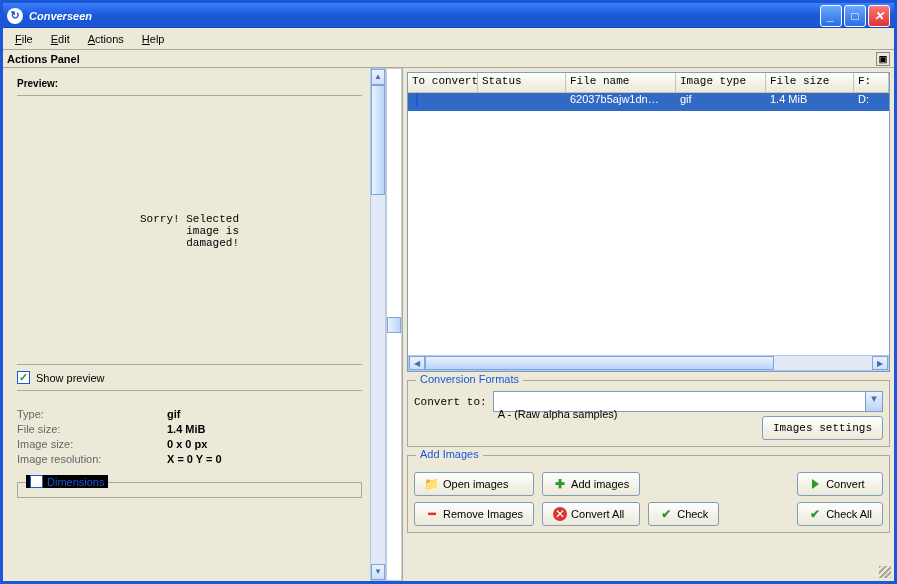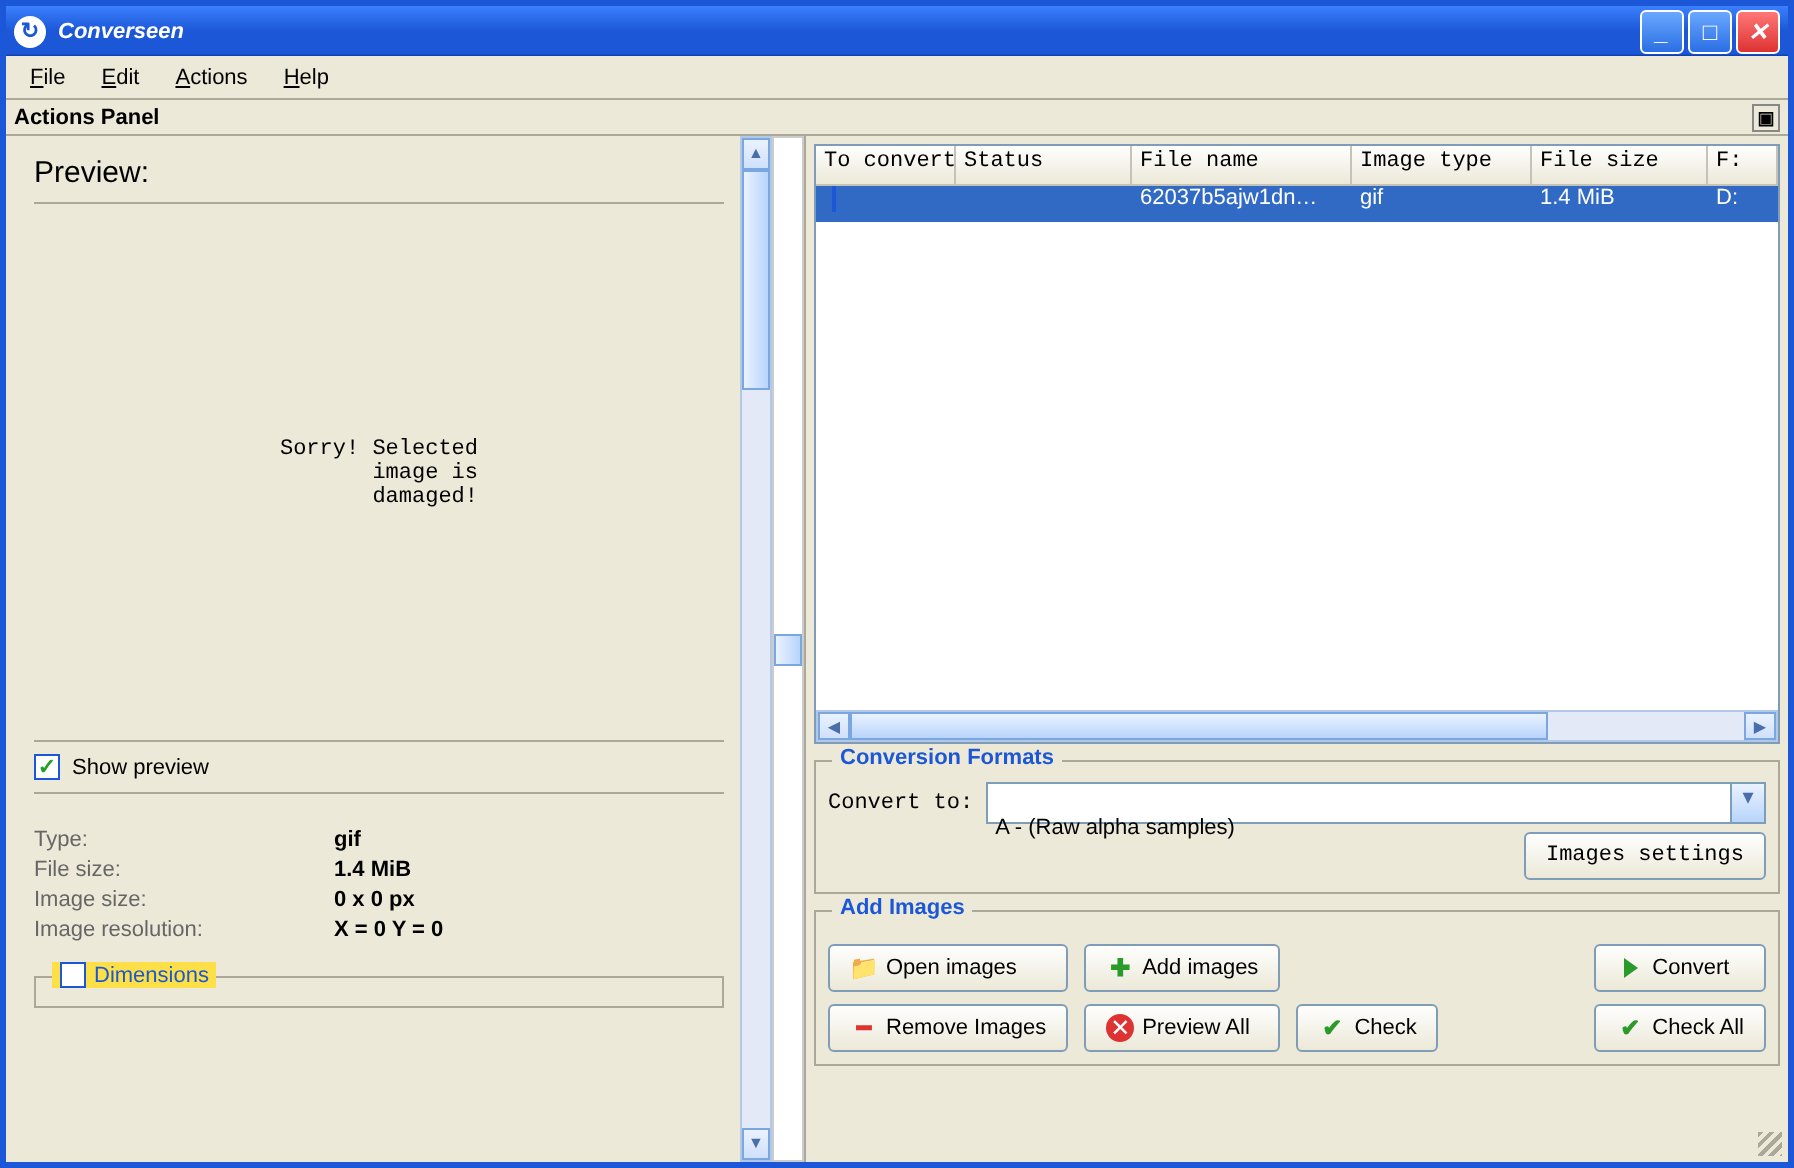--- a/index.html
+++ b/index.html
@@ -38,48 +38,48 @@
 .vscroll .thumb.mid{top:50%;transform:translateY(-50%);height:16px}
 
 .hscroll{height:16px;background:#e3e9f7;border:1px solid #b3c7e6;display:flex}
 .hscroll .sb-btn{width:16px;background:linear-gradient(#eaf2ff,#cfe0fb);border:1px solid #7ba7e1;font-size:8px;text-align:center;line-height:14px;color:#4a6ea9;cursor:pointer}
 .hscroll .sb-trk{flex:1;position:relative}
 .hscroll .th{position:absolute;left:0;width:70%;top:0;bottom:0;background:linear-gradient(#eaf2ff,#b8d4fb);border:1px solid #7ba7e1}
 
 
 .left-inner{flex:1;display:flex}
 .left-scroll{display:flex;flex-direction:column;flex:1;padding:10px 8px 6px 14px;position:relative}
-.preview-h{font-size:15px;font-weight:normal;border-bottom:1px solid #aca899;padding-bottom:6px;margin-bottom:10px}
+.preview-h{font-size:10px;font-weight:bold;border-bottom:1px solid #aca899;padding-bottom:6px;margin-bottom:10px}
 .preview-box{height:250px;display:flex;align-items:center;justify-content:center;text-align:center;color:#000;font-family:'Courier New',monospace;font-size:12px}
 .chk-row{display:flex;align-items:center;gap:6px;margin:8px 0;border-top:1px solid #aca899;border-bottom:1px solid #aca899;padding:6px 0}
 .chk{width:13px;height:13px;border:1px solid #1b57d6;background:#fff;display:inline-flex;align-items:center;justify-content:center;color:#21a121;font-size:11px;font-weight:bold}
 .meta{margin-top:6px}
 .meta .row{display:flex;margin:3px 0}
 .meta .lbl{flex:0 0 150px;color:#666;padding-right:6px}
 .meta .val{font-weight:bold}
 .group{border:1px solid #aca899;padding:10px 8px 4px 8px;margin-top:14px;position:relative;color:#1b57d6}
-.group .legend{position:absolute;top:-8px;left:8px;background:#fde047;padding:0 4px;display:flex;align-items:center;gap:4px}
+.group .legend{position:absolute;top:-8px;left:8px;background:#000000;padding:0 4px;display:flex;align-items:center;gap:4px}
 .dim-row{display:flex;align-items:center;gap:8px;color:#000}
 .spin{display:flex;align-items:center}
 .spin input{width:150px;height:20px;border:1px solid #7f9db9;padding:0 4px;background:#fff;font-family:'Courier New',monospace}
 .spin .sp-btns{display:flex;flex-direction:column}
 .spin .sp-btns span{width:14px;height:10px;border:1px solid #7f9db9;background:linear-gradient(#fefefe,#d6e4f7);font-size:7px;text-align:center;line-height:8px;color:#4a6ea9;cursor:pointer}
 
 
 .table-wrap{border:1px solid #7f9db9;background:#fff;display:flex;flex-direction:column;height:300px}
 .thead{display:flex;background:linear-gradient(#fefefe,#ece9d8);border-bottom:1px solid #c5c2b8;height:20px}
 .th{border-right:1px solid #c5c2b8;padding:2px 4px;font-family:'Courier New',monospace;white-space:nowrap;overflow:hidden}
 .c0{width:70px}.c1{width:88px}.c2{width:110px}.c3{width:90px}.c4{width:88px}.c5{flex:1}
 .tbody{flex:1;position:relative}
 .trow{display:flex;height:18px;background:#316ac5;color:#fff;font-family:'Courier New',monospace}
 .td{padding:0 4px;white-space:nowrap;overflow:hidden}
 .td-chk{width:13px;height:13px;border:1px solid #1b57d6;background:#fff;margin-left:4px}
 
 .fieldset{border:1px solid #aca899;padding:10px 6px 6px 6px;margin-top:8px;position:relative}
-.fieldset .legend{position:absolute;top:-8px;left:8px;background:#ece9d8;padding:0 4px;color:#1b57d6;font-weight:bold}
+.fieldset .legend{position:absolute;top:-8px;left:8px;background:#ece9d8;padding:0 4px;color:#1b57d6;font-weight:normal}
 .combo-row{display:flex;align-items:center;gap:6px}
 .combo-row label{font-family:'Courier New',monospace}
 .combo{flex:1;display:flex;height:21px;border:1px solid #7f9db9;background:#fff}
 .combo .cv{flex:1;padding:16px 4px;font-family:Liberation Sans, sans-serif}
 .combo .cb{width:17px;background:linear-gradient(#eaf2ff,#b8d4fb);border-left:1px solid #7f9db9;text-align:center;color:#4a6ea9;cursor:pointer}
 .btn-row{display:flex;justify-content:flex-end;margin-top:4px}
 .btn{height:24px;padding:0 10px;border:1px solid #7f9db9;background:linear-gradient(#fefefe,#ece9d8);display:inline-flex;align-items:center;gap:4px;cursor:pointer;font-family:'Courier New',monospace;border-radius:3px}
 
 .buttons{display:flex;gap:8px;margin-top:6px}
 .btn-col{display:flex;flex-direction:column;gap:6px}
@@ -237,21 +237,21 @@
                 <span>Remove Images</span>
               </div>
           </div>
           <div class="btn-col">
             <div class="btn">
                 <span class="ic ic-plus">✚</span>
                 <span>Add images</span>
               </div>
             <div class="btn">
                 <span class="ic ic-x">✕</span>
-                <span>Preview All</span>
+                <span>Convert All</span>
               </div>
           </div>
           <div class="btn-col">
             <div class="btn" style="visibility:hidden">x</div>
             <div class="btn">
                 <span class="ic ic-chk">✔</span>
                 <span>Check</span>
               </div>
           </div>
           <div class="btn-col" style="margin-left:auto">

